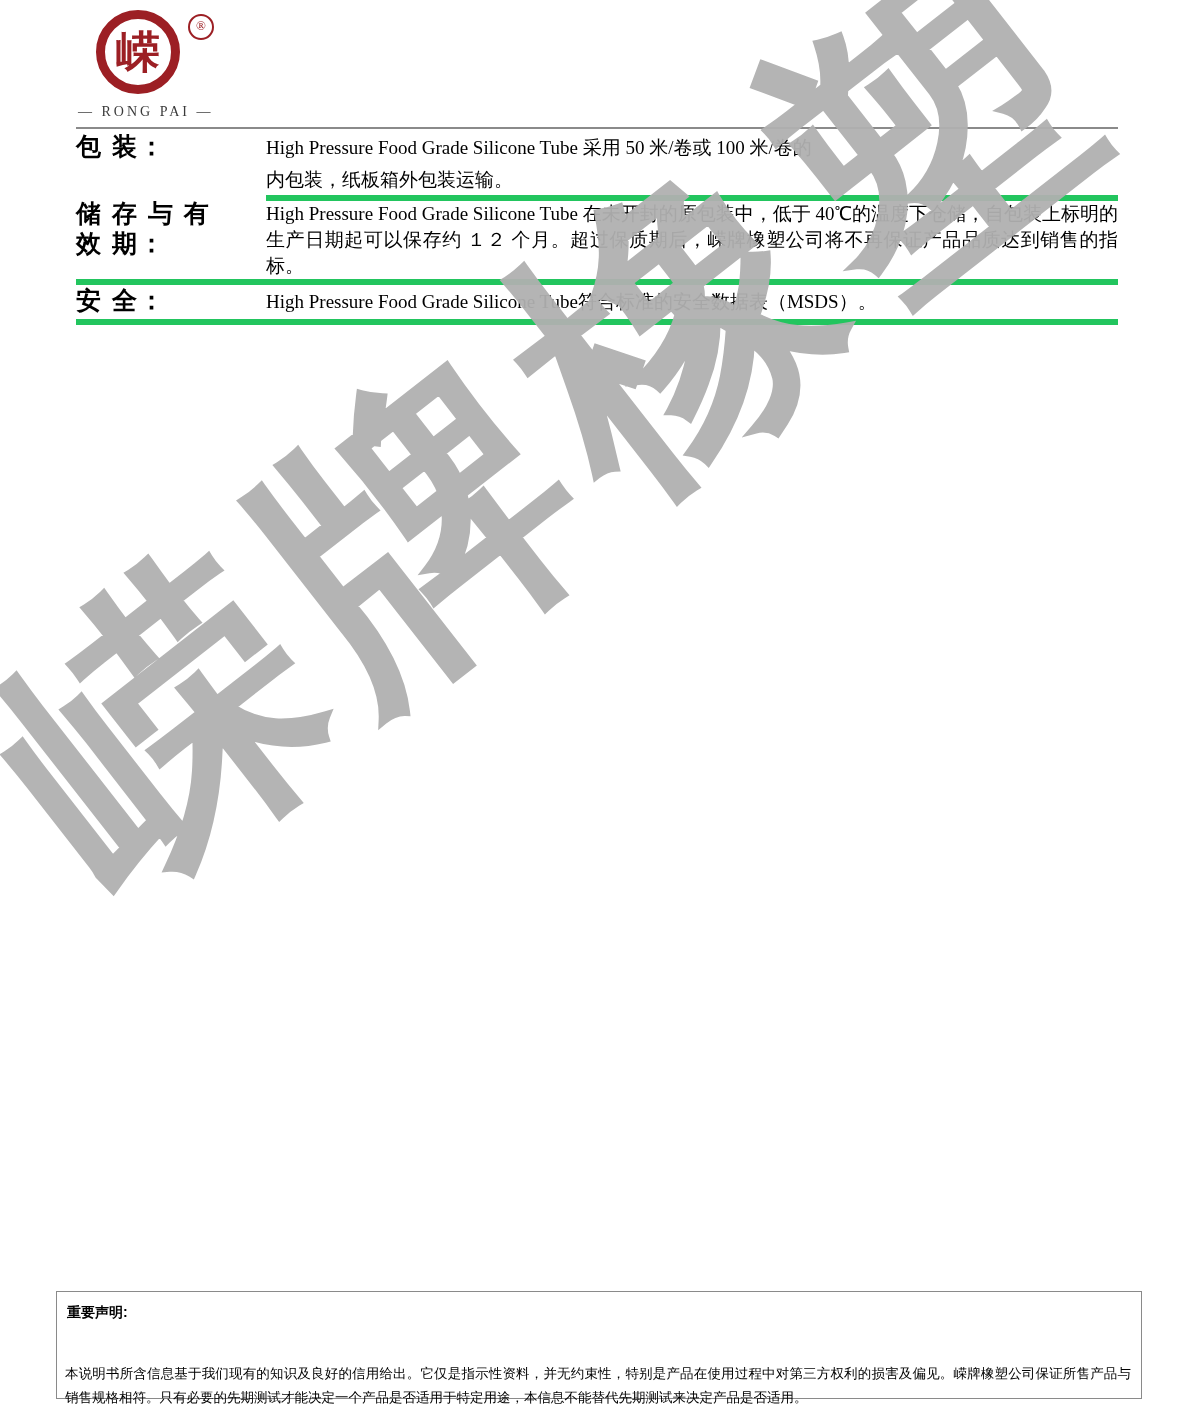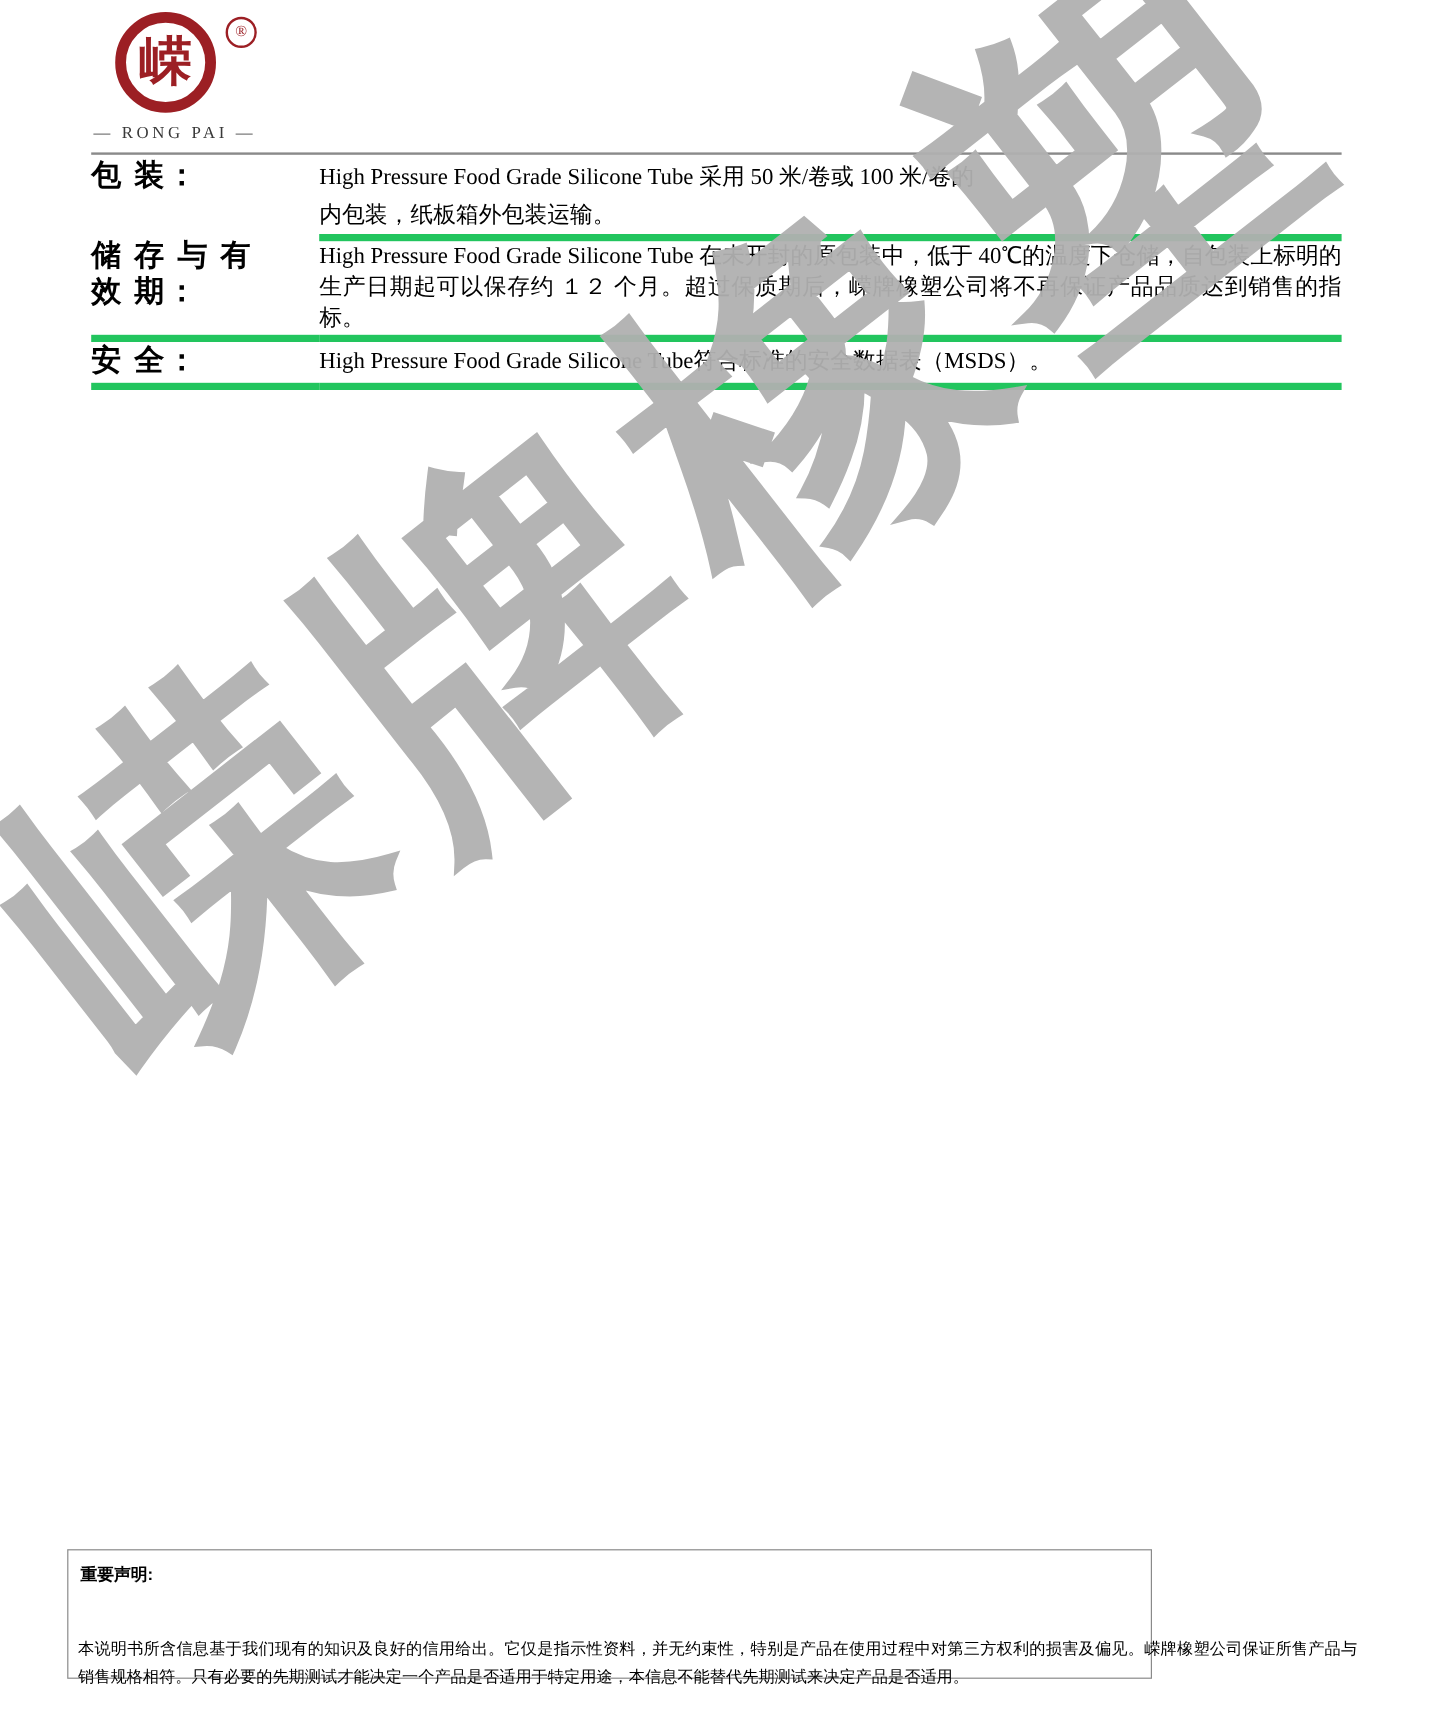--- a/index.html
+++ b/index.html
@@ -165,21 +165,21 @@
     transform: rotate(-38deg);
     transform-origin: left center;
     opacity: 0.95;
   }
 
   
   .footer-box {
     position: absolute;
     left: 56px;
     top: 1291px;
-    width: 904px;
+    width: 1086px;
     height: 108px;
     border: 1px solid #8a8a8a;
     box-sizing: border-box;
     background: transparent;
   }
   .footer-title {
     position: absolute;
     left: 10px;
     top: 12px;
     font-family: "Liberation Sans", sans-serif;

